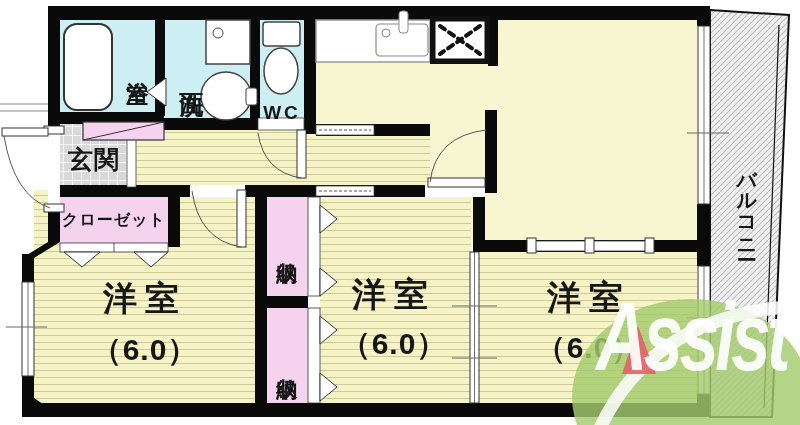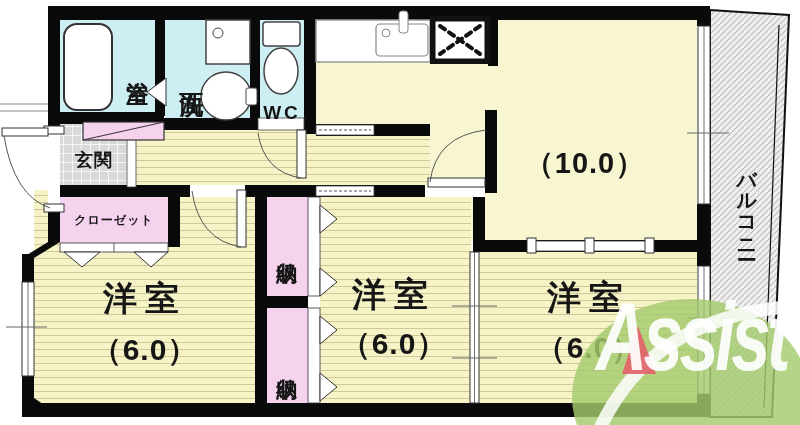--- a/index.html
+++ b/index.html
@@ -160,23 +160,22 @@
       <line x1="480" y1="26" x2="440" y2="54" stroke="#111" stroke-width="4" stroke-dasharray="6,5" stroke-linecap="round"></line>
       <rect x="83" y="122" width="81" height="18" fill="#f5d3ef" stroke="#333" stroke-width="1.2"></rect>
       <line x1="83" y1="140" x2="164" y2="122" stroke="#333" stroke-width="1"></line>
     </g>
   </svg>
 
   <div class="labels">
     <div class="lbl v" style="left:137px;top:64px;font-size:22px;">浴室</div>
     <div class="lbl v" style="left:191px;top:73px;font-size:24px;">洗面</div>
     <div class="lbl" style="left:282px;top:113px;font-size:19px;letter-spacing:3px;">WC</div>
-    <div class="lbl" style="left:94px;top:160px;font-size:18px;">玄関</div>
-    <div class="lbl" style="left:114px;top:220px;font-size:12px;">クローゼット</div>
-    <div class="lbl" style="left:585px;top:164px;font-size:29px;">（10.0）</div>
+    <div class="lbl" style="left:94px;top:160px;font-size:25px;">玄関</div>
+    <div class="lbl" style="left:114px;top:220px;font-size:16px;">クローゼット</div>
     <div class="lbl v" style="left:287px;top:246px;font-size:21px;">収納</div>
     <div class="lbl v" style="left:287px;top:362px;font-size:21px;">収納</div>
     <div class="lbl" style="left:145px;top:298px;font-size:34px;letter-spacing:8px;">洋室</div>
     <div class="lbl" style="left:145px;top:350px;font-size:30px;">（6.0）</div>
     <div class="lbl" style="left:394px;top:294px;font-size:34px;letter-spacing:8px;">洋室</div>
     <div class="lbl" style="left:394px;top:344px;font-size:30px;">（6.0）</div>
     <div class="lbl" style="left:589px;top:297px;font-size:34px;letter-spacing:8px;">洋室</div>
     <div class="lbl" style="left:589px;top:348px;font-size:30px;">（6.0）</div>
     <div class="lbl v" style="left:747px;top:203px;font-size:20px;">バルコニー</div>
   </div>

